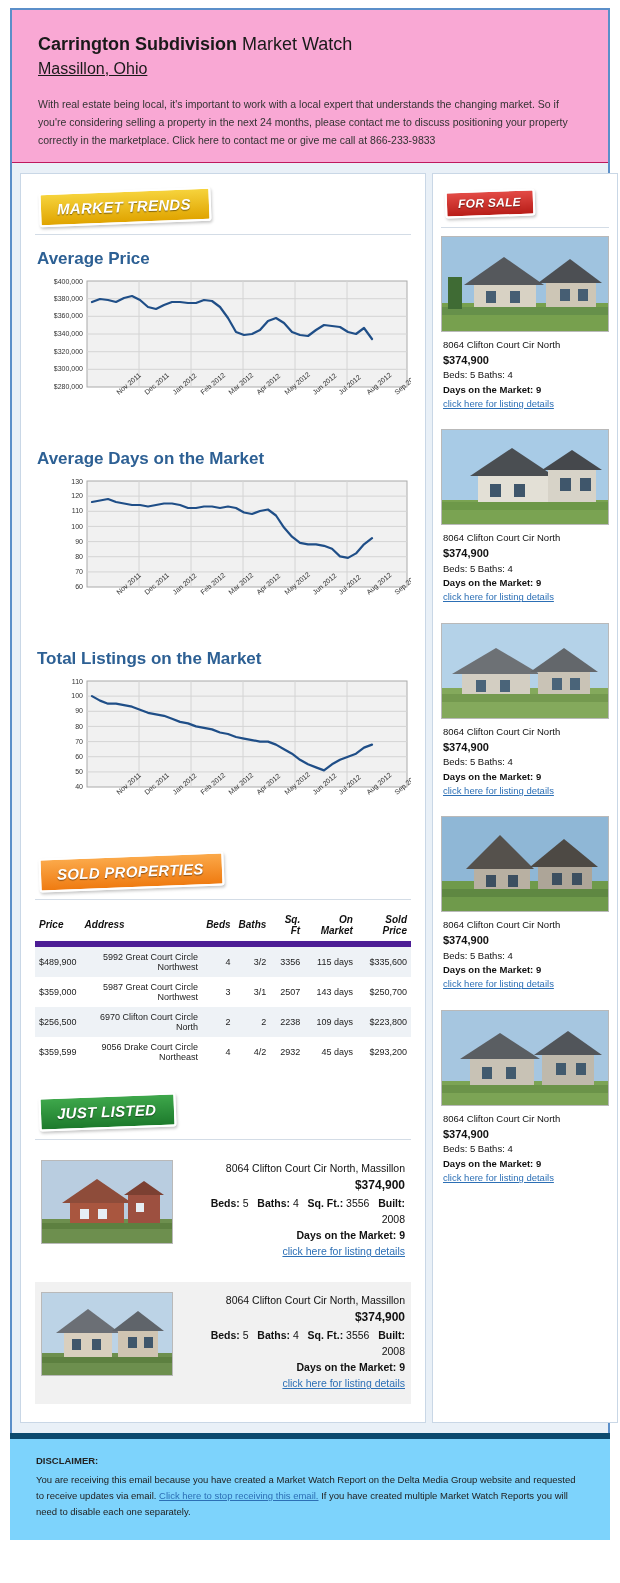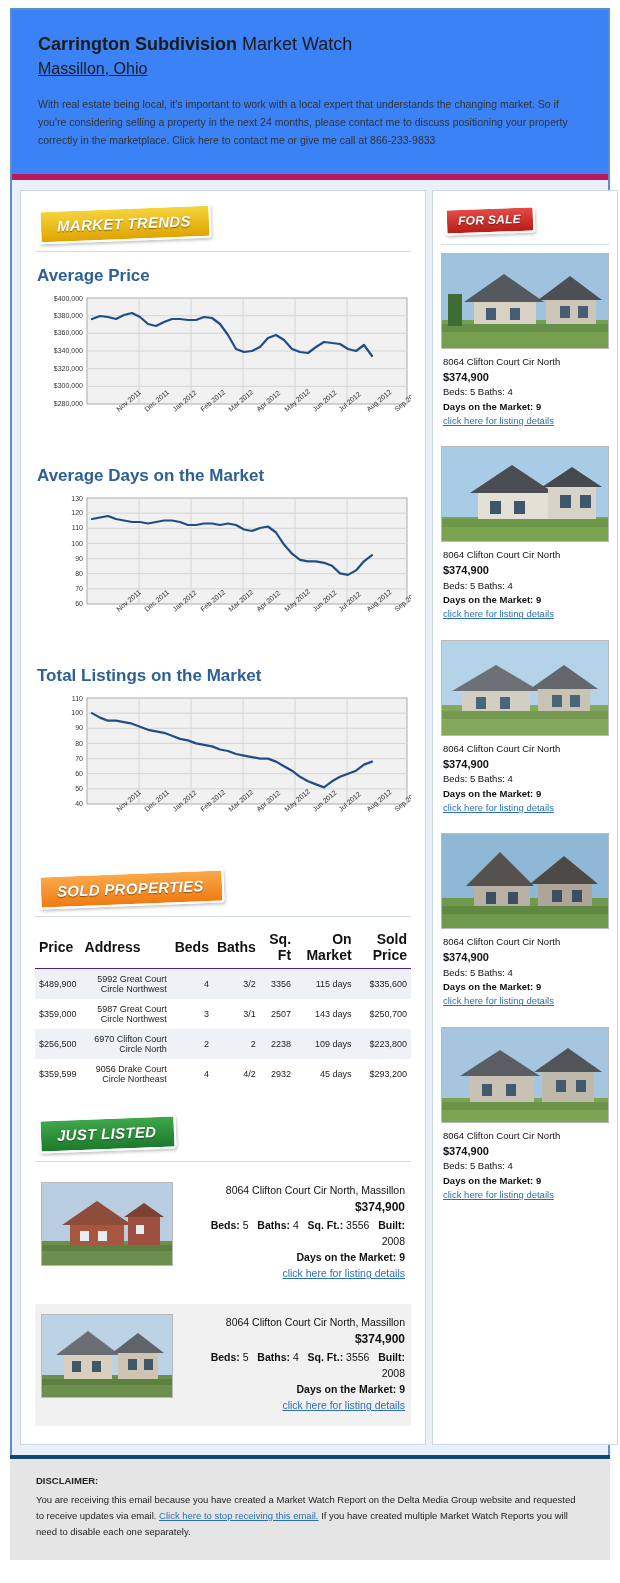--- a/index.html
+++ b/index.html
@@ -18,23 +18,23 @@
     background: #ffffff;
   }
   .outer-frame {
     margin: 8px 10px 0 10px;
     border: 2px solid #5b8fc9;
     border-bottom: none;
     background: #e9f0f7;
   }
   
   .header {
-    background: #3b82f6;
-    padding: 22px 26px 24px 26px;
-    border-bottom: 6px solid #be185d;
+    background: #f9a8d4;
+    padding: 22px 26px 12px 26px;
+    border-bottom: 1px solid #be185d;
   }
   .header h1 {
     margin: 0;
     font-size: 18px;
     font-weight: normal;
     color: #1a1a1a;
     line-height: 1.35;
   }
   .header h1 .bold {
     font-weight: bold;
@@ -127,25 +127,26 @@
   }
   
   table.sold {
     width: 100%;
     border-collapse: collapse;
     font-size: 9px;
     margin-top: 6px;
   }
   table.sold th {
     text-align: left;
-    font-size: 14px;
+    font-size: 10px;
     font-weight: bold;
     color: #111;
     padding: 4px 4px 5px 4px;
-    border-bottom: 1px solid #4c1d95;
+    border-bottom: 6px solid #4c1d95;
+    font-style: italic;
   }
   table.sold td {
     padding: 5px 4px;
     color: #222;
     font-size: 9px;
     text-align: right;
   }
   table.sold tbody tr:nth-child(odd) {
     background: #eef2f6;
   }
@@ -207,23 +208,23 @@
   }
   .side-card .meta .price { font-weight: bold; font-size: 11px; }
   .side-card .meta .dom { font-weight: bold; }
   .side-card .meta a { font-size: 9.5px; }
   
   .disclaimer {
     padding: 14px 26px 20px 26px;
     font-size: 9.5px;
     line-height: 1.7;
     color: #222;
-    border-top: 4px solid #0c4a6e;
+    border-top: 6px solid #0c4a6e;
     margin: 0 10px;
-    background: #e5e5e5;
+    background: #7dd3fc;
   }
   .disclaimer .dtitle { font-weight: bold; display: block; margin-bottom: 3px; }
   .disclaimer a { color: #2c6fb5; }
   .axis-label {
     font-size: 7px;
     fill: #333;
     font-family: "Liberation Sans", sans-serif;
   }
   .tick-label {
     font-size: 7px;

